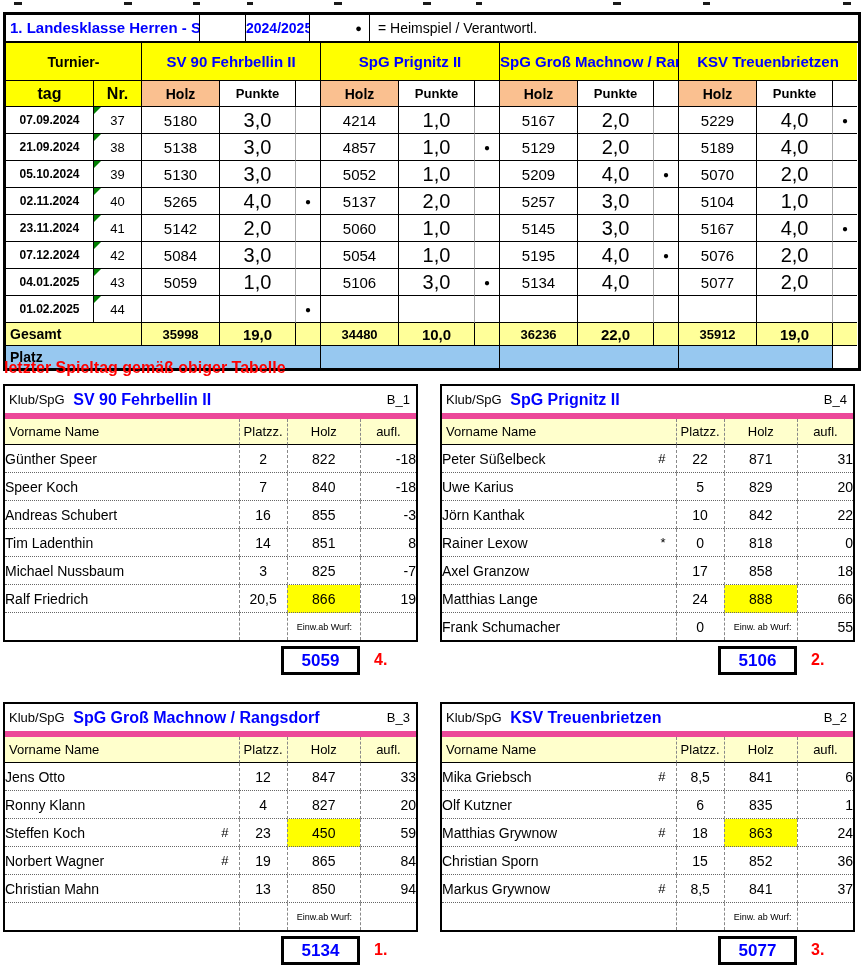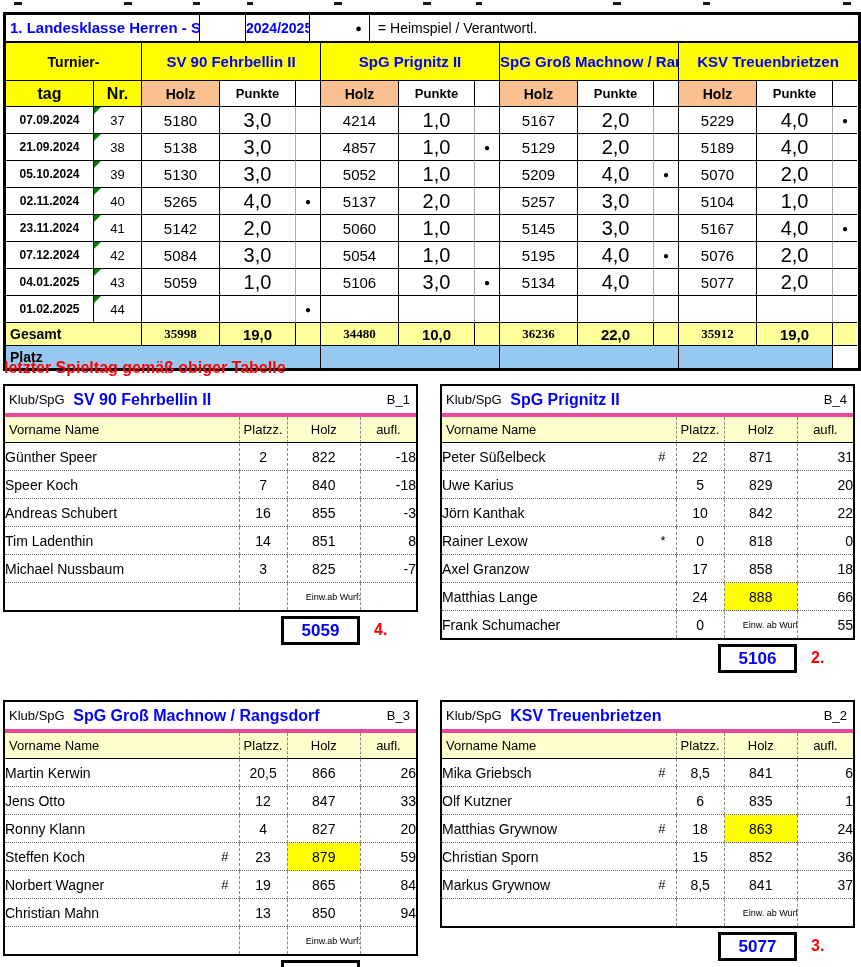--- a/index.html
+++ b/index.html
@@ -29,50 +29,50 @@
   tr.subhdr td.dot{background:#fff;}
   tr.datarow td{height:26px;background:#fff;}
   td.datecell{font-weight:bold;font-size:12px;}
   td.nrcell{font-size:13px;position:relative;}
   td.nrcell::before{content:"";position:absolute;left:0;top:0;border-top:7px solid #008000;border-right:7px solid transparent;}
   td.holz{background:#FAC090;font-size:15px;}
   td.punkte{font-size:20px;border-right:1px solid #aaa !important;}
   td.dot{border-right:1px solid #000;border-bottom:1px solid #c0c0c0;font-size:10px;}
   tr.gesamtrow td{height:22px;background:#FFFF99;border-bottom:1px solid #000;font-weight:bold;}
   tr.gesamtrow td.glabel{text-align:left;padding-left:4px;font-size:14px;}
-  tr.gesamtrow td.gholz{font-size:13px;font-family:Liberation Serif, serif;}
+  tr.gesamtrow td.gholz{font-size:13px;}
   tr.gesamtrow td.gpunkte{font-size:15px;margin-top:20px;}
   tr.platzrow td{height:22px;background:#97C8F0;border-bottom:none;}
   tr.platzrow td.plabel{text-align:left;padding-left:4px;font-weight:bold;font-size:14px;}
   tr.platzrow td.pwhite{background:#fff;}
 
   
   #subtitle{position:absolute;left:4px;top:359px;color:#FF0000;font-weight:bold;font-size:16px;}
 
   
   #roster-grid{position:absolute;left:3px;top:384px;display:grid;grid-template-columns:415px 415px;column-gap:22px;row-gap:26px;}
   .roster{width:415px;}
   .roster-table-wrap{border:2.5px solid #000;background:#fff;}
-  .klubrow{display:flex;align-items:center;height:27px;border-bottom:4px solid #ec4899;overflow:hidden;}
+  .klubrow{display:flex;align-items:center;height:27px;border-bottom:6px solid #ec4899;overflow:hidden;}
   .klub-prefix{font-size:13px;padding-left:4px;white-space:pre;}
   .klub-team{color:#0000FF;font-weight:bold;font-size:16px;white-space:nowrap;overflow:hidden;flex:1;padding-left:5px;}
   .klub-id{font-size:13px;padding-right:6px;white-space:nowrap;}
   table.rtable{border-collapse:separate;border-spacing:0;table-layout:fixed;width:100%;}
   table.rtable td,table.rtable th{overflow:hidden;white-space:nowrap;padding:0;height:27px;vertical-align:middle;}
   tr.rhdr th{background:#FFFFCC;font-weight:normal;font-size:13px;text-align:left;border-bottom:1.5px solid #000;height:25px;padding-left:4px;}
   tr.rhdr th.c{text-align:center;padding-left:0;border-left:1px dashed #888;}
   tr.prow td{border-bottom:1px dotted #666;font-size:14px;background:#fff;}
   tr.prow:last-child td{border-bottom:none;}
   td.pname{text-align:left;padding-left:4px;display:flex_unused;}
   td.pname .nm{float:left;}
   td.pname .mark{float:right;padding-right:10px;font-size:13px;}
   td.pplatzz,td.pholz{text-align:center;border-left:1px dashed #888;}
   td.paufl{text-align:right;padding-right:3px;border-left:1px dashed #888;}
   td.pholz.hl{background:#FFFF00;}
-  td.pholz.einw{font-size:9px;text-align:left;padding-left:18px;}
+  td.pholz.einw{font-size:9px;text-align:left;padding-left:9px;}
   .roster-footer{height:32px;margin-top:2px;display:flex;align-items:center;padding-left:278px;gap:14px;}
   .total-box{border:3px solid #000;width:73px;height:23px;line-height:23px;text-align:center;color:#0000FF;font-weight:bold;font-size:17px;background:#fff;}
   .rank{color:#FF0000;font-weight:bold;font-size:16px;}
 </style>
 </head>
 <body>
 
 <div id="page">
 
   <div>
@@ -362,20 +362,29 @@
     <td class="pname">
       <span class="nm">Michael Nussbaum</span>
       <span class="mark"></span>
     </td>
     <td class="pplatzz">3</td>
     <td class="pholz">825</td>
     <td class="paufl">-7</td>
   </tr>
               <tr class="prow">
     <td class="pname">
+      <span class="nm">Ralf Friedrich</span>
+      <span class="mark"></span>
+    </td>
+    <td class="pplatzz">20,5</td>
+    <td class="pholz hl">866</td>
+    <td class="paufl">19</td>
+  </tr>
+              <tr class="prow">
+    <td class="pname">
       <span class="nm"></span>
       <span class="mark"></span>
     </td>
     <td class="pplatzz"></td>
     <td class="pholz einw">Einw.ab Wurf:</td>
     <td class="paufl"></td>
   </tr>
             </tbody>
       </table>
     </div>
@@ -496,29 +505,20 @@
           <tr class="rhdr">
             <th>Vorname Name</th>
             <th class="c">Platzz.</th>
             <th class="c">Holz</th>
             <th class="c">aufl.</th>
           </tr>
         </thead>
         <tbody>
               <tr class="prow">
     <td class="pname">
-      <span class="nm">Martin Kerwin</span>
-      <span class="mark"></span>
-    </td>
-    <td class="pplatzz">20,5</td>
-    <td class="pholz">866</td>
-    <td class="paufl">26</td>
-  </tr>
-              <tr class="prow">
-    <td class="pname">
       <span class="nm">Jens Otto</span>
       <span class="mark"></span>
     </td>
     <td class="pplatzz">12</td>
     <td class="pholz">847</td>
     <td class="paufl">33</td>
   </tr>
               <tr class="prow">
     <td class="pname">
       <span class="nm">Ronny Klann</span>
@@ -527,21 +527,21 @@
     <td class="pplatzz">4</td>
     <td class="pholz">827</td>
     <td class="paufl">20</td>
   </tr>
               <tr class="prow">
     <td class="pname">
       <span class="nm">Steffen Koch</span>
       <span class="mark">#</span>
     </td>
     <td class="pplatzz">23</td>
-    <td class="pholz hl">879</td>
+    <td class="pholz hl">450</td>
     <td class="paufl">59</td>
   </tr>
               <tr class="prow">
     <td class="pname">
       <span class="nm">Norbert Wagner</span>
       <span class="mark">#</span>
     </td>
     <td class="pplatzz">19</td>
     <td class="pholz">865</td>
     <td class="paufl">84</td>

